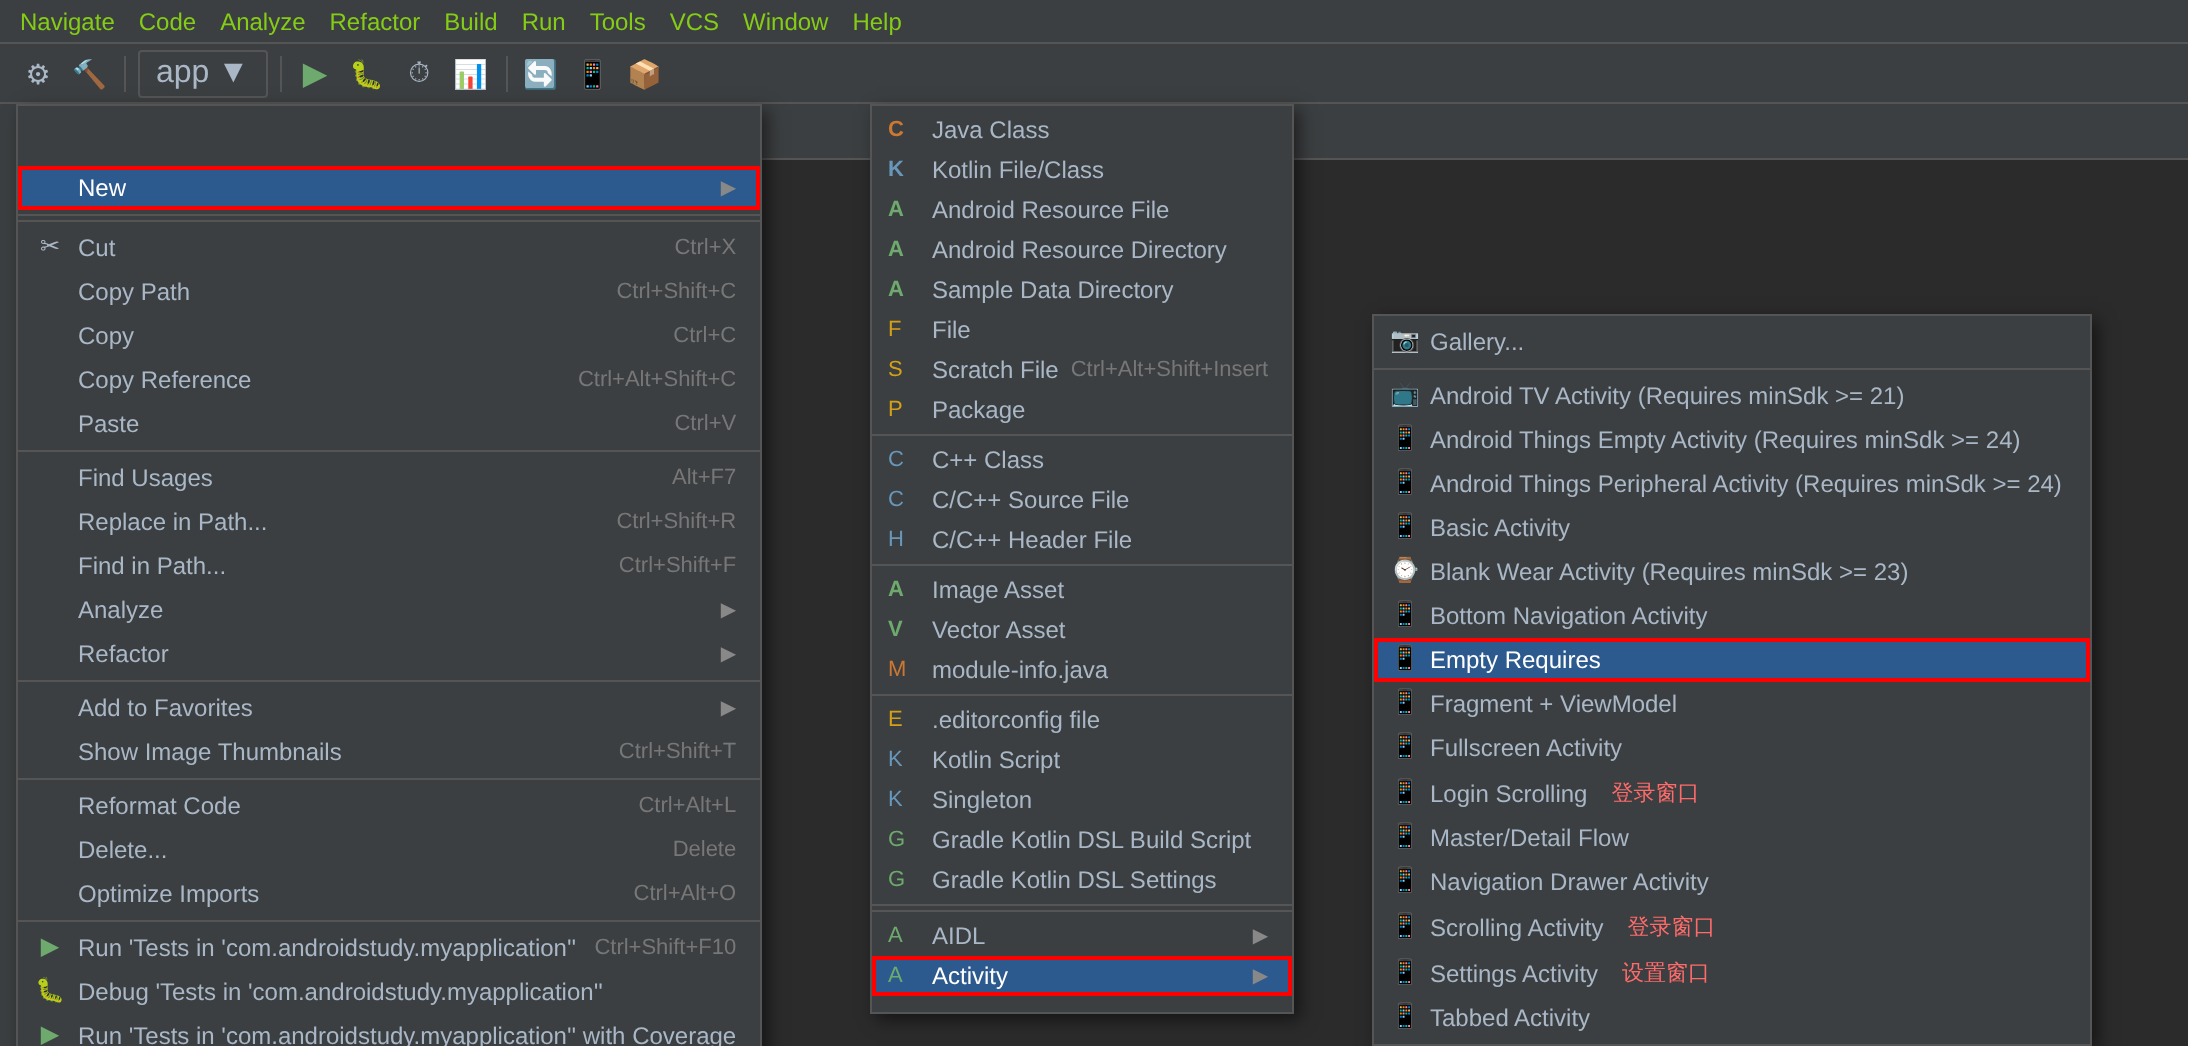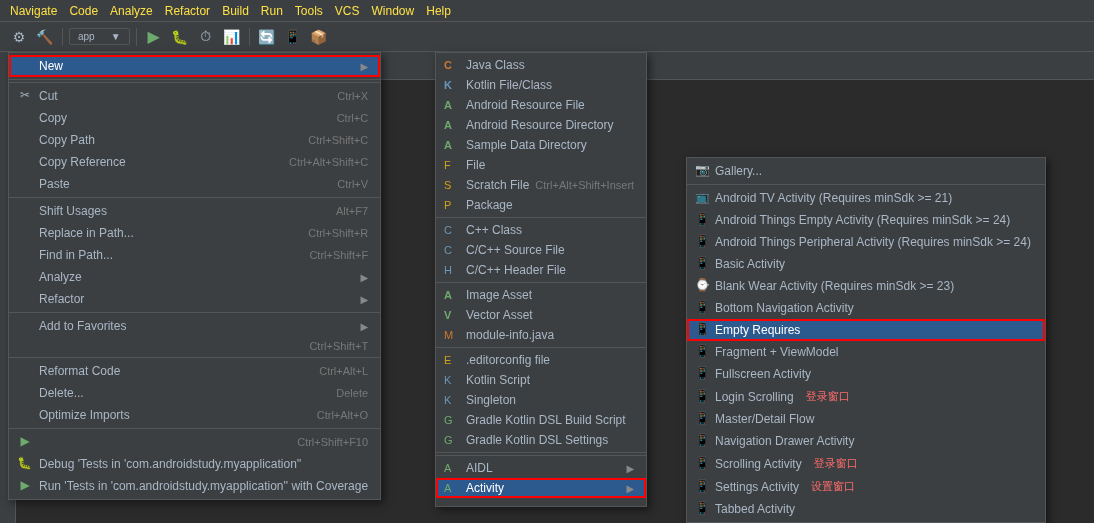--- a/index.html
+++ b/index.html
@@ -21,21 +21,21 @@
       display: flex;
       align-items: center;
       padding: 0 4px;
       border-bottom: 1px solid #555;
       position: absolute;
       top: 0; left: 0; right: 0;
       z-index: 10;
     }
     .menubar-item {
       padding: 2px 6px;
-      color: #fde047;
+      color: #84cc16;
       font-size: 12px;
       cursor: pointer;
     }
 
     
     .toolbar {
       height: 30px;
       background: #3c3f41;
       display: flex;
       align-items: center;
@@ -55,22 +55,22 @@
       display: flex; align-items: center; justify-content: center;
       font-size: 14px;
       border-radius: 2px;
     }
     .toolbar-separator { width: 1px; height: 18px; background: #555; margin: 0 2px; }
     .toolbar-app {
       background: #3c3f41;
       border: 1px solid #555;
       color: #a9b7c6;
       padding: 2px 8px;
-      font-size: 10px;
-      display: flex; align-items: flex-end; gap: 16px;
+      font-size: 16px;
+      display: flex; align-items: flex-end; gap: 4px;
       cursor: pointer;
       border-radius: 2px;
     }
     .run-btn { color: #6eaa6e; font-size: 16px; }
 
     
     .editor-area {
       position: absolute;
       top: 52px; left: 0; right: 0; bottom: 0;
       background: #2b2b2b;
@@ -126,20 +126,21 @@
       cursor: pointer;
       justify-content: space-between;
       white-space: nowrap;
       gap: 8px;
     }
     .ctx-menu-item.active-item {
       background: #2d5a8e;
       color: white;
       outline: 2px solid #ff0000;
       outline-offset: -2px;
+      margin-top: 28px;
     }
     .ctx-menu-item-left { display: flex; align-items: center; gap: 6px; }
     .ctx-shortcut { color: #777; font-size: 11px; margin-left: auto; }
     .ctx-arrow { color: #888; font-size: 10px; }
     .ctx-separator { height: 1px; background: #555; margin: 2px 0; }
     .ctx-icon { width: 16px; height: 16px; display: inline-block; text-align: center; font-size: 12px; flex-shrink: 0; }
     .ctx-icon-green { color: #6eaa6e; }
 
     
     .submenu {
@@ -276,50 +277,50 @@
   <div class="ctx-menu-item">
     <div class="ctx-menu-item-left">
       <span class="ctx-icon">✂</span>
       <span>Cut</span>
     </div>
     <span class="ctx-shortcut">Ctrl+X</span>
   </div>
   <div class="ctx-menu-item">
     <div class="ctx-menu-item-left">
       <span class="ctx-icon"></span>
+      <span>Copy Path</span>
+    </div>
+    <span class="ctx-shortcut">Ctrl+Shift+C</span>
+  </div>
+  <div class="ctx-menu-item">
+    <div class="ctx-menu-item-left">
+      <span class="ctx-icon"></span>
       <span>Copy</span>
     </div>
     <span class="ctx-shortcut">Ctrl+C</span>
   </div>
   <div class="ctx-menu-item">
     <div class="ctx-menu-item-left">
       <span class="ctx-icon"></span>
-      <span>Copy Path</span>
-    </div>
-    <span class="ctx-shortcut">Ctrl+Shift+C</span>
-  </div>
-  <div class="ctx-menu-item">
-    <div class="ctx-menu-item-left">
-      <span class="ctx-icon"></span>
       <span>Copy Reference</span>
     </div>
     <span class="ctx-shortcut">Ctrl+Alt+Shift+C</span>
   </div>
   <div class="ctx-menu-item">
     <div class="ctx-menu-item-left">
       <span class="ctx-icon"></span>
       <span>Paste</span>
     </div>
     <span class="ctx-shortcut">Ctrl+V</span>
   </div>
   <div class="ctx-separator"></div>
   <div class="ctx-menu-item">
     <div class="ctx-menu-item-left">
       <span class="ctx-icon"></span>
-      <span>Shift Usages</span>
+      <span>Find Usages</span>
     </div>
     <span class="ctx-shortcut">Alt+F7</span>
   </div>
   <div class="ctx-menu-item">
     <div class="ctx-menu-item-left">
       <span class="ctx-icon"></span>
       <span>Replace in Path...</span>
     </div>
     <span class="ctx-shortcut">Ctrl+Shift+R</span>
   </div>
@@ -346,20 +347,24 @@
   </div>
   <div class="ctx-separator"></div>
   <div class="ctx-menu-item">
     <div class="ctx-menu-item-left">
       <span class="ctx-icon"></span>
       <span>Add to Favorites</span>
     </div>
     <span class="ctx-arrow">▶</span>
   </div>
   <div class="ctx-menu-item">
+    <div class="ctx-menu-item-left">
+      <span class="ctx-icon"></span>
+      <span>Show Image Thumbnails</span>
+    </div>
     <span class="ctx-shortcut">Ctrl+Shift+T</span>
   </div>
   <div class="ctx-separator"></div>
   <div class="ctx-menu-item">
     <div class="ctx-menu-item-left">
       <span class="ctx-icon"></span>
       <span>Reformat Code</span>
     </div>
     <span class="ctx-shortcut">Ctrl+Alt+L</span>
   </div>
@@ -374,20 +379,21 @@
     <div class="ctx-menu-item-left">
       <span class="ctx-icon"></span>
       <span>Optimize Imports</span>
     </div>
     <span class="ctx-shortcut">Ctrl+Alt+O</span>
   </div>
   <div class="ctx-separator"></div>
   <div class="ctx-menu-item">
     <div class="ctx-menu-item-left">
       <span class="ctx-icon ctx-icon-green">▶</span>
+      <span>Run 'Tests in 'com.androidstudy.myapplication''</span>
     </div>
     <span class="ctx-shortcut">Ctrl+Shift+F10</span>
   </div>
   <div class="ctx-menu-item">
     <div class="ctx-menu-item-left">
       <span class="ctx-icon ctx-icon-green">🐛</span>
       <span>Debug 'Tests in 'com.androidstudy.myapplication''</span>
     </div>
   </div>
   <div class="ctx-menu-item">

